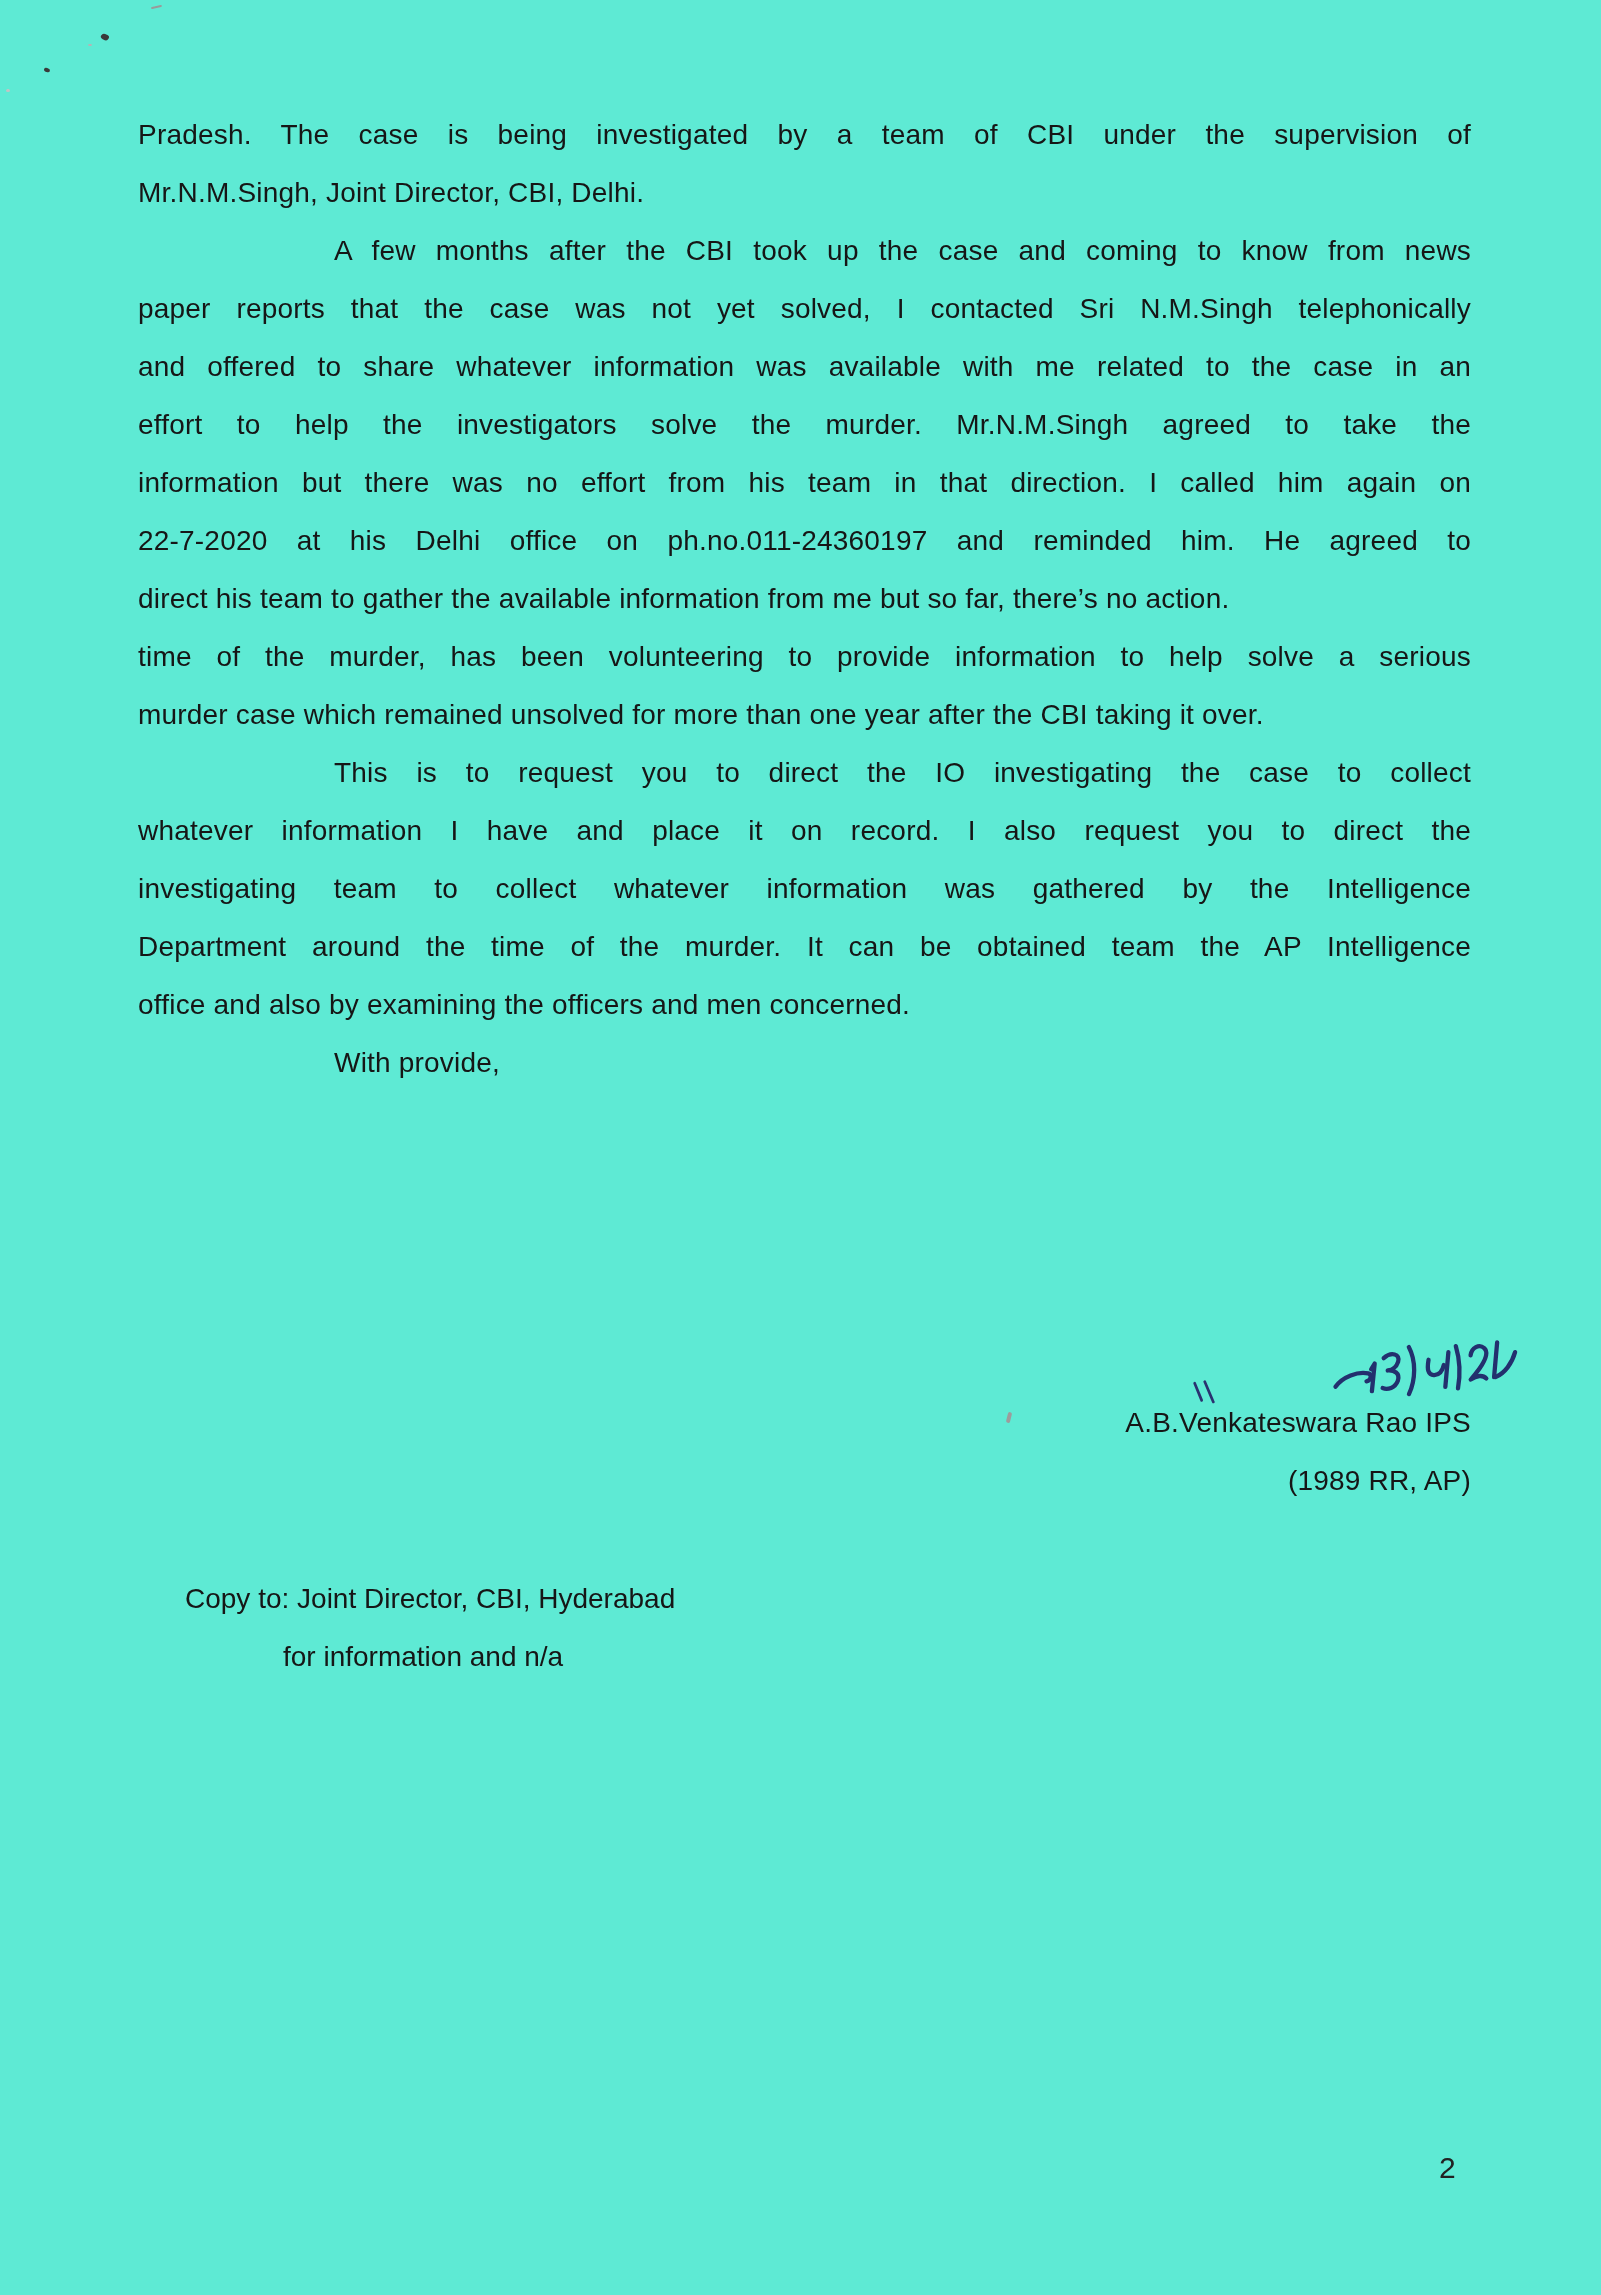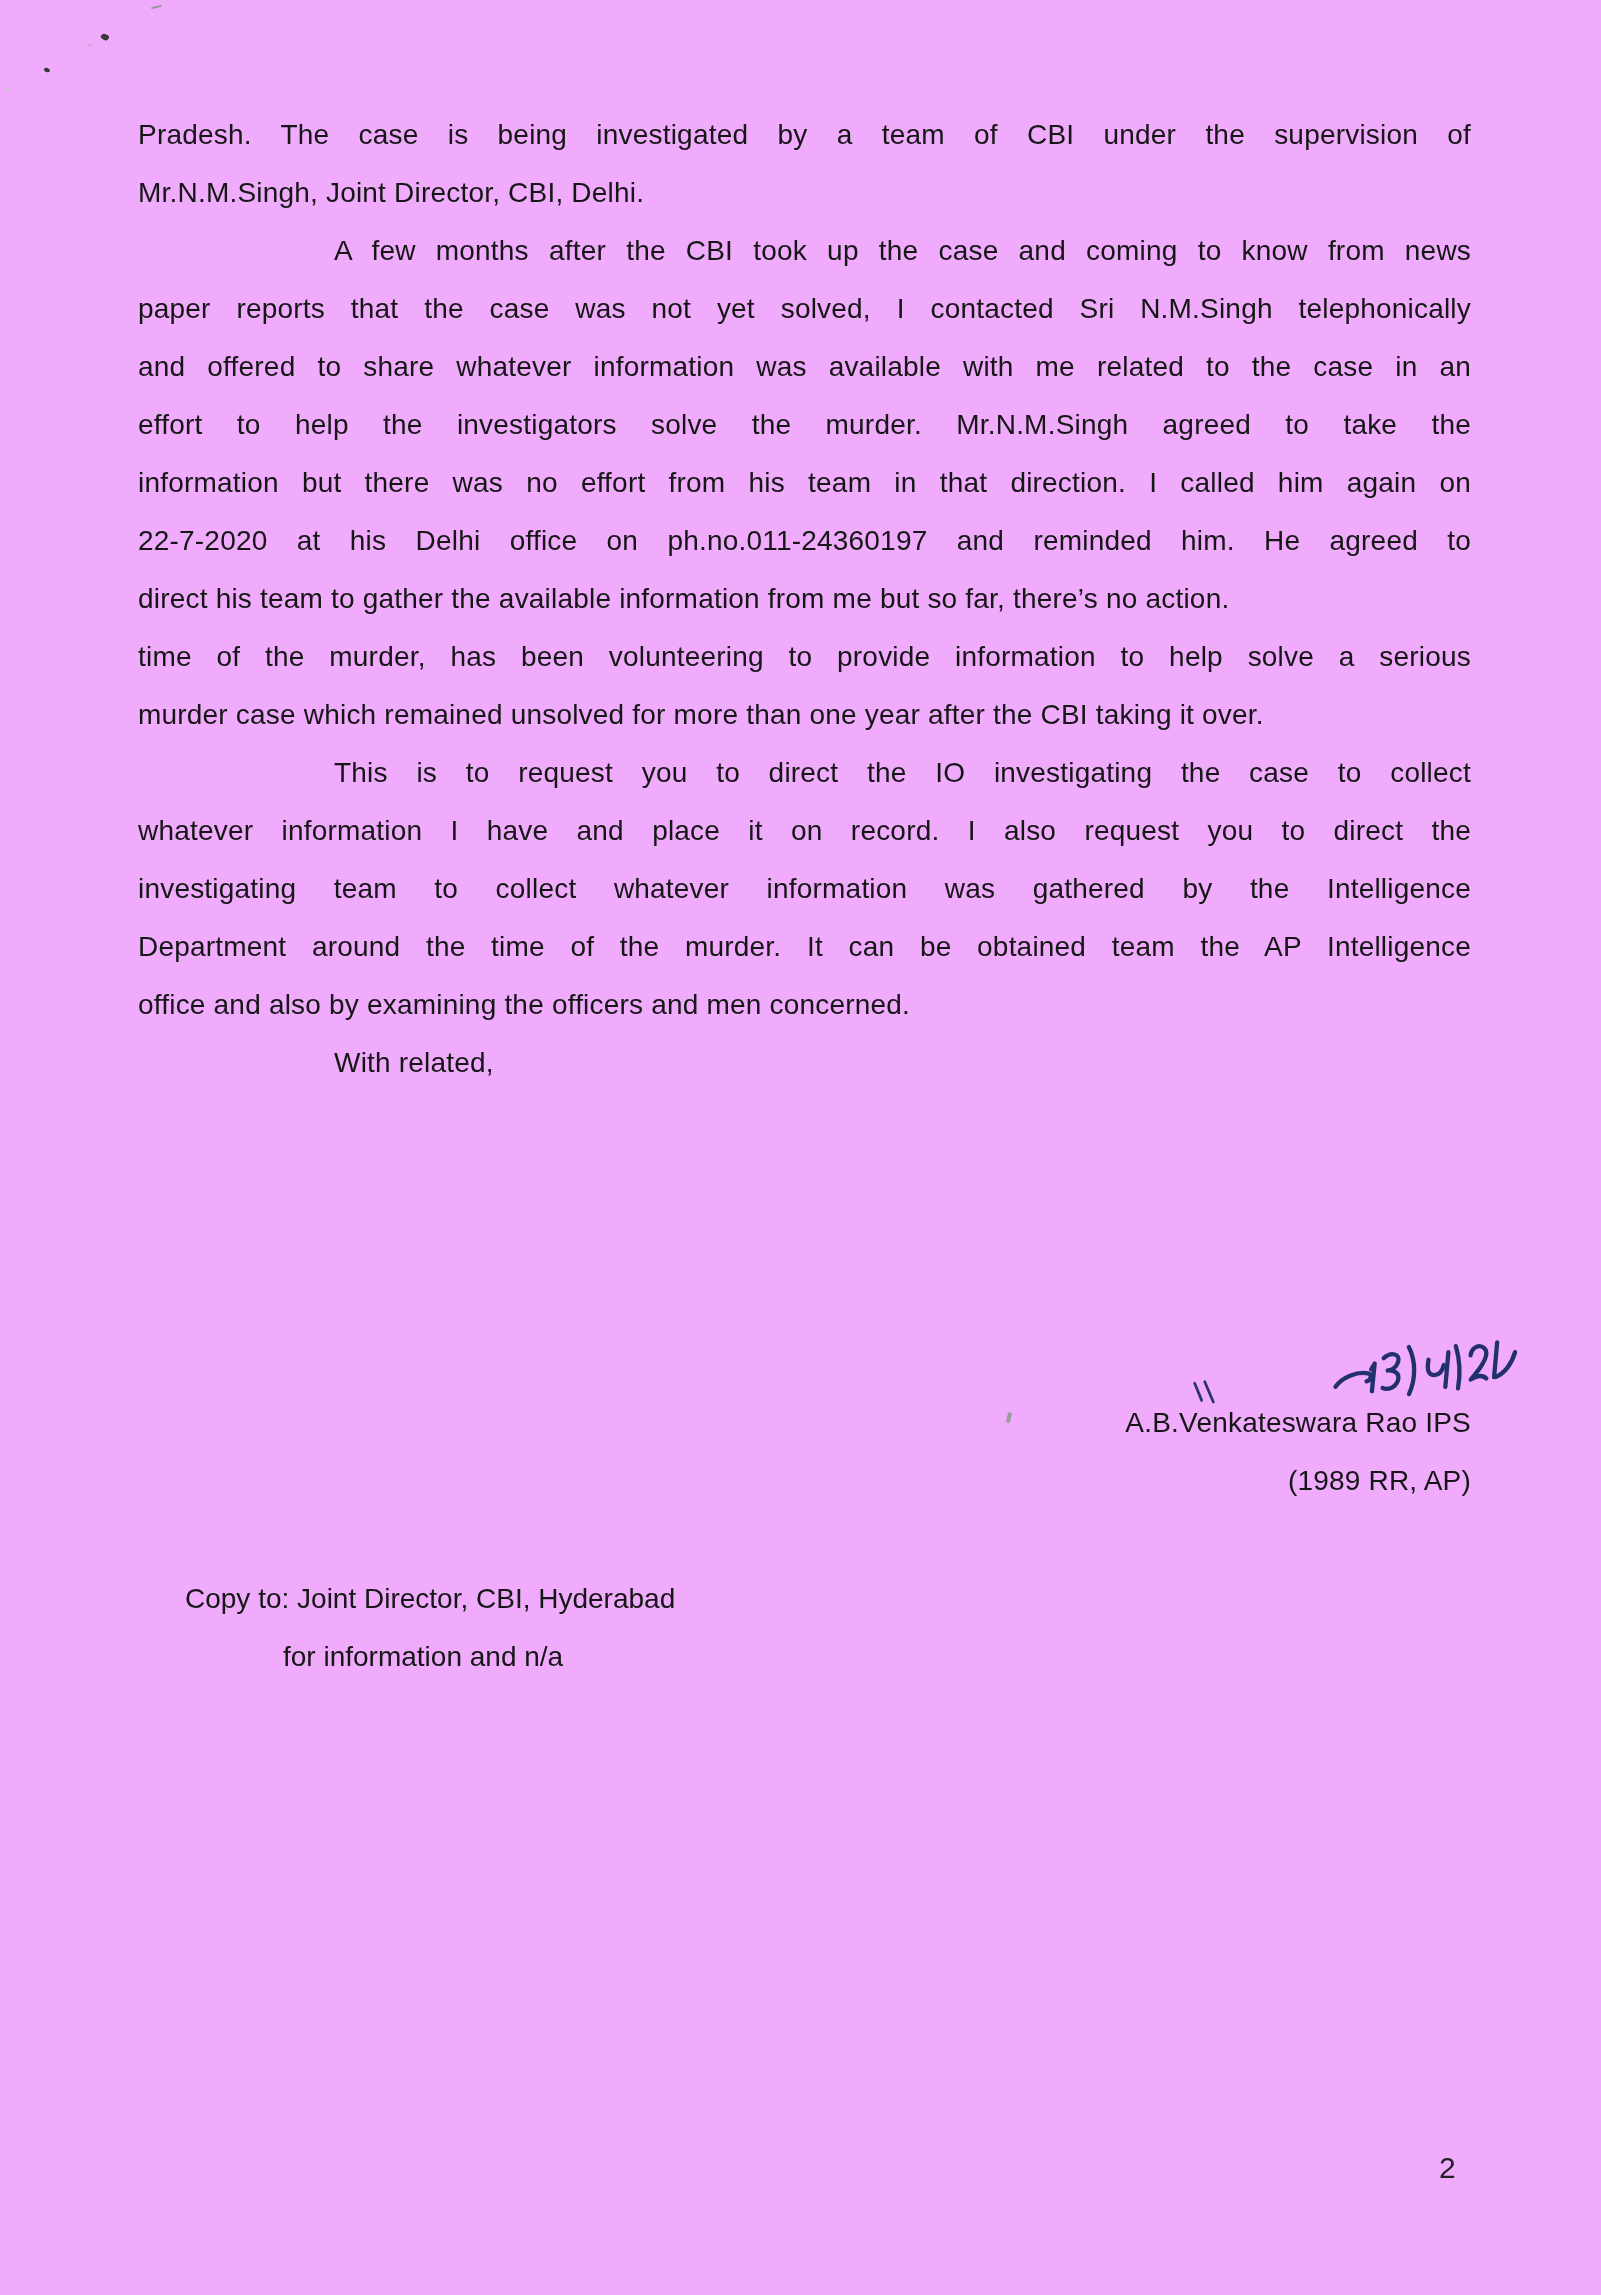--- a/index.html
+++ b/index.html
@@ -1,19 +1,19 @@
 <!DOCTYPE html>
 <html style="font-size:12.5px"><head>
 <meta charset="utf-8">
 <style>
   html,body{margin:0;padding:0;background:#e8e8e8;}
   .page{
     position:relative;
     width:1602px;height:2295px;
-    background:#f0abfc;
+    background:#5eead4;
     font-family:"Liberation Sans", sans-serif;
     color:#161616;
     overflow:hidden;
   }
   .body-flow{
     position:absolute;left:138px;top:106px;width:1333px;
     font-size:28px;line-height:58px;
     letter-spacing:0.2px;
   }
   .ln{min-height:58px;}
@@ -70,21 +70,21 @@
     <div class="ln j">information but there was no effort from his team in that direction. I called him again on</div>
     <div class="ln j">22-7-2020 at his Delhi office on ph.no.011-24360197 and reminded him. He agreed to</div>
     <div class="ln l">direct his team to gather the available information from me but so far, there’s no action.</div>
     <div class="ln j">time of the murder, has been volunteering to provide information to help solve a serious</div>
     <div class="ln l">murder case which remained unsolved for more than one year after the CBI taking it over.</div>
     <div class="ln j ind">This is to request you to direct the IO investigating the case to collect</div>
     <div class="ln j">whatever information I have and place it on record. I also request you to direct the</div>
     <div class="ln j">investigating team to collect whatever information was gathered by the Intelligence</div>
     <div class="ln j">Department around the time of the murder. It can be obtained team the AP Intelligence</div>
     <div class="ln l">office and also by examining the officers and men concerned.</div>
-    <div class="ln l ind">With related,</div>
+    <div class="ln l ind">With provide,</div>
   </div>
 
   <div class="hand-date" role="img" aria-label="13/4/21">
     <svg width="282" height="90" viewBox="0 0 360 115">
       <path class="ink" d="M115,82 C125,70 145,64 158,68 C163,70 161,77 155,78"></path>
       <path class="ink" d="M162,63 l5,-7 l-6,35"></path>
       <path class="ink" d="M179,50 c10,-8 22,-4 18,6 c-3,8 -10,10 -14,10 c8,0 16,4 12,14 c-4,9 -14,11 -20,8"></path>
       <path class="ink" d="M212,38 c8,18 6,42 -4,60"></path>
       <path class="ink" d="M236,56 c-3,12 -2,20 6,20 c7,0 11,-5 13,-12"></path>
       <path class="ink" d="M262,48 l-7,44"></path>

